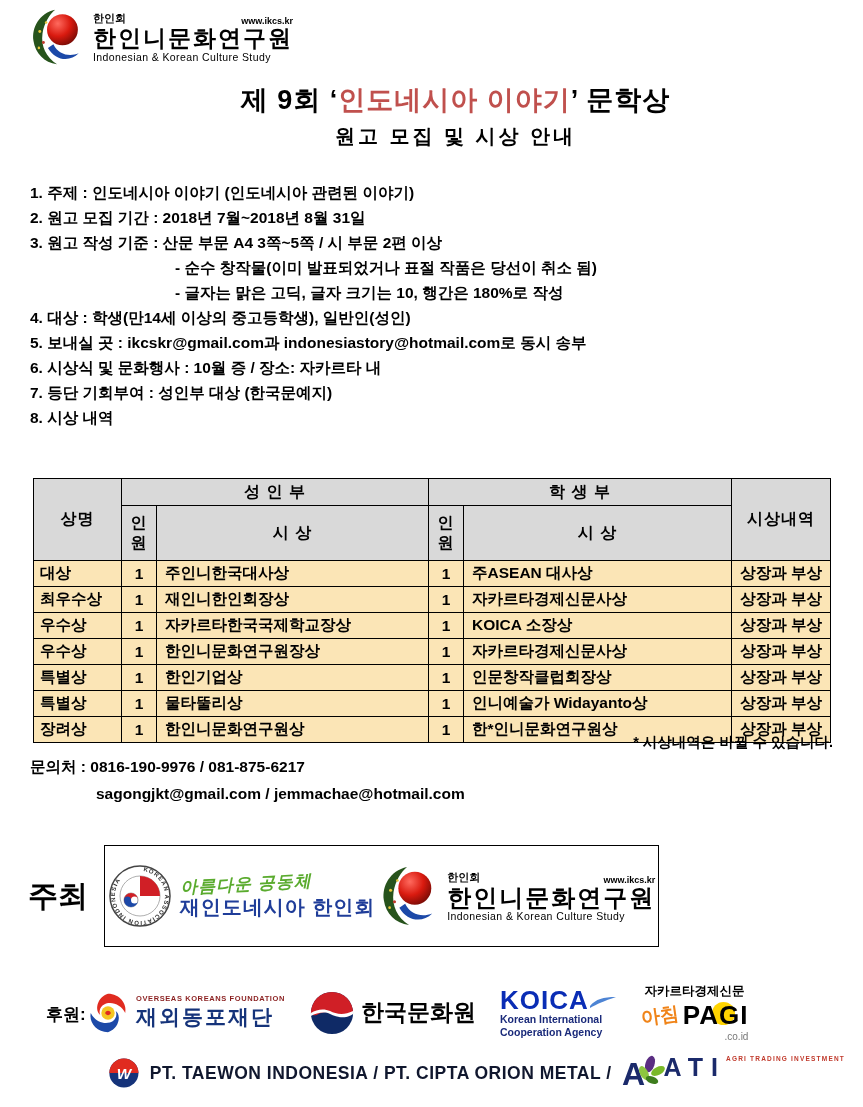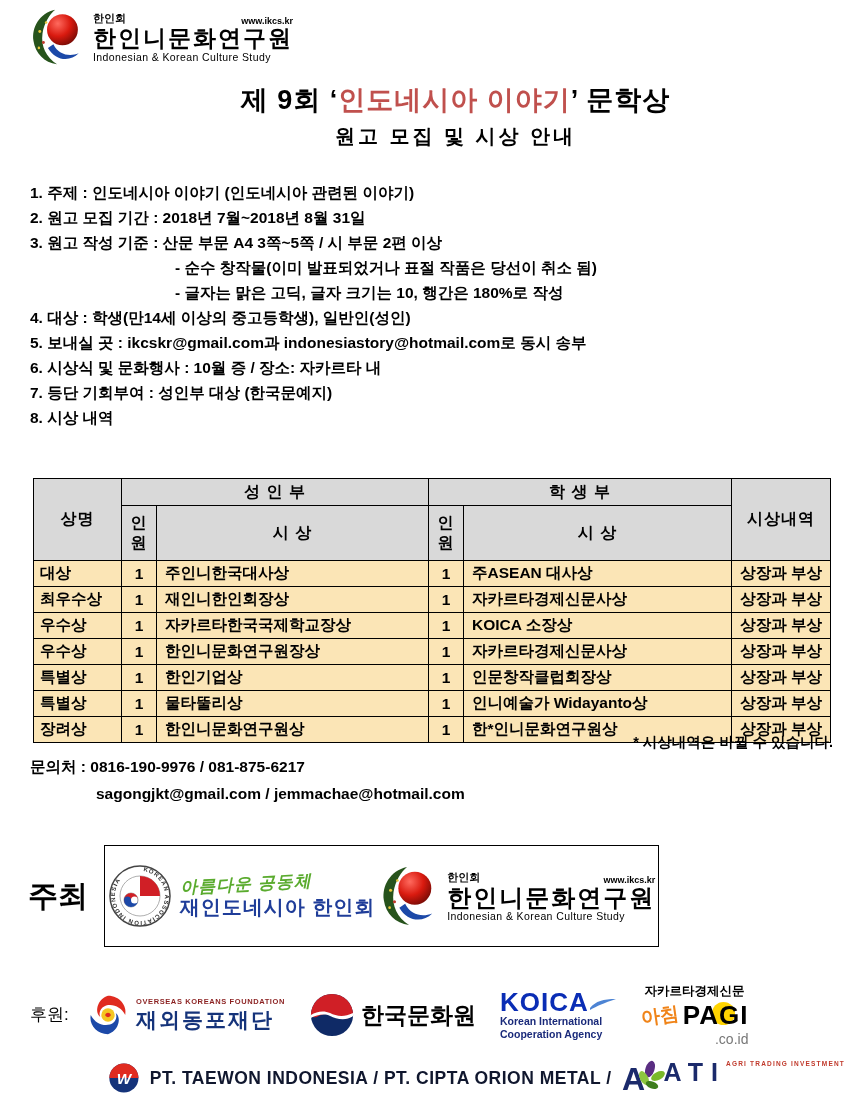--- a/index.html
+++ b/index.html
@@ -55,42 +55,42 @@
   .kai-logo { display:flex; align-items:center; gap:8px; }
   .kai-emblem { width:64px; height:64px; }
   .kai-text { display:flex; flex-direction:column; }
   .kai-motto { color:#5aab2e; font-size:17px; font-weight:800; font-style:italic; transform:rotate(-3deg); letter-spacing:1px; }
   .kai-name { color:#1f3d99; font-size:20px; font-weight:800; letter-spacing:1px; white-space:nowrap; }
   .org-box .ikcs-emblem { width:62px; height:62px; }
   .org-box .ikcs-name { font-size:24px; }
 
   
   .sponsors { position:absolute; top:983px; left:30px; width:815px; }
-  .sp-label { position:absolute; left:0; top:20px; font-size:17px; font-weight:400; }
+  .sp-label { position:absolute; left:16px; top:20px; font-size:17px; font-weight:700; }
   .sp-row1 { display:flex; align-items:center; gap:24px; margin-left:55px; }
   .okf { display:flex; align-items:center; gap:5px; }
   .okf-emblem { width:46px; height:46px; }
   .okf-eng { font-size:7.5px; color:#8a1f1f; font-weight:700; letter-spacing:0.6px; white-space:nowrap; }
   .okf-kor { font-size:21px; font-weight:800; color:#15337a; letter-spacing:2px; white-space:nowrap; }
   .kcc { display:flex; align-items:center; gap:6px; }
   .kcc-emblem { width:46px; height:46px; }
   .kcc-name { font-size:23px; font-weight:800; white-space:nowrap; }
   .koica { display:flex; flex-direction:column; }
   .koica-head { display:flex; align-items:center; }
   .koica-name { color:#0a2db5; font-size:26px; font-weight:800; letter-spacing:1px; line-height:1; }
   .koica-swoosh { width:28px; height:14px; margin-top:4px; }
   .koica-sub { color:#1a2a7a; font-size:10.5px; font-weight:700; line-height:1.2; }
   .pagi { display:flex; flex-direction:column; align-items:center; }
   .pagi-top { font-size:12.5px; font-weight:800; white-space:nowrap; }
   .pagi-mid { display:flex; align-items:center; gap:4px; }
   .pagi-acim { color:#f08419; font-size:19px; font-weight:800; display:inline-block; transform:rotate(-8deg); }
   .pagi-name { font-size:26px; font-weight:800; letter-spacing:1px; position:relative; z-index:0; }
   .pagi-name::before { content:""; position:absolute; width:23px; height:23px; border-radius:50%;
                        background:#ffd400; left:44%; top:2px; z-index:-1; }
-  .pagi-domain { font-size:14px; color:#777; align-self:flex-end; }
+  .pagi-domain { font-size:10px; color:#777; align-self:flex-end; }
   .sp-row2 { display:flex; align-items:center; gap:10px; margin-left:78px; margin-top:10px; }
   .tw-emblem { width:42px; height:42px; }
   .companies { font-size:17.5px; font-weight:800; color:#10172e; letter-spacing:0.5px; white-space:nowrap; }
   .ati { display:flex; align-items:flex-start; gap:0; }
   .ati-mark { width:46px; height:36px; }
   .ati-col { display:flex; flex-direction:row; margin-left:-4px; }
   .ati-name { color:#1b2a6b; font-size:25px; font-weight:800; letter-spacing:8px; line-height:1; }
   .ati-sub { color:#c0392b; font-size:6.5px; font-weight:700; letter-spacing:1.2px; white-space:nowrap; }
 </style>
 </head>

